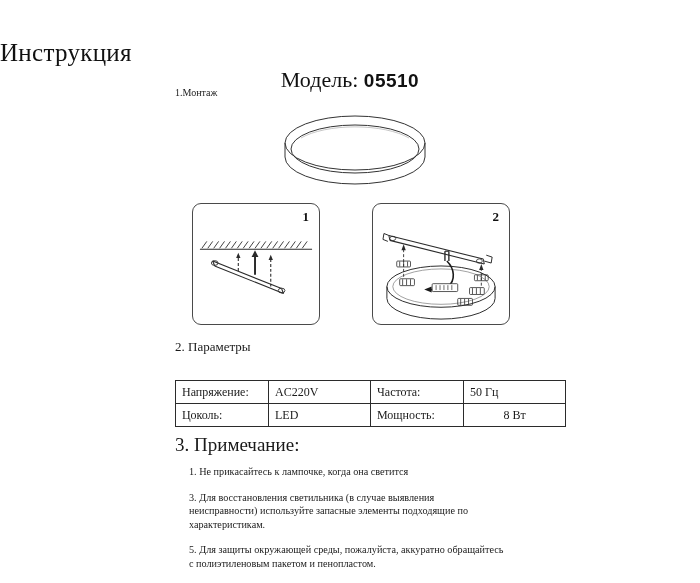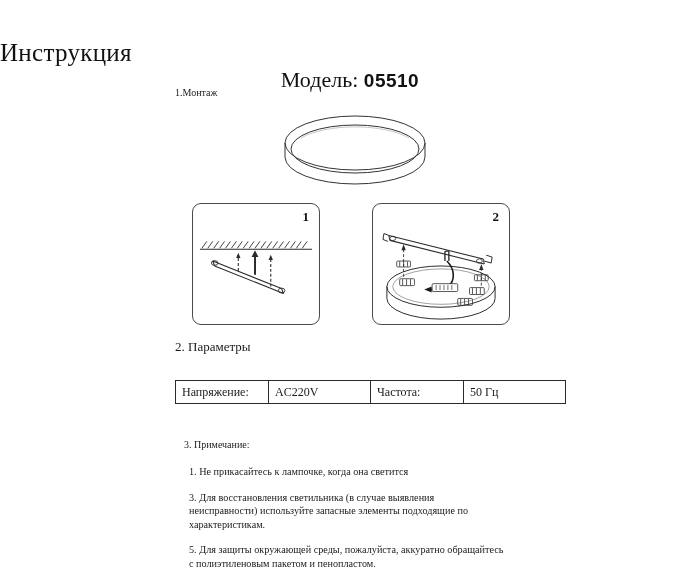--- a/index.html
+++ b/index.html
@@ -46,21 +46,21 @@
   }
 
   .section-heading {
     position: absolute;
     font-size: 10px;
     line-height: 17px;
     color: #1a1a1a;
   }
   #h-montazh { left: 175px; top: 84px; }
   #h-params  { left: 175px; top: 338px; font-size: 13px; text-align: center; }
-  #h-notes   { left: 175px; top: 436px; font-size: 10px; margin-left: 9px; }
+  #h-notes   { left: 175px; top: 436px; font-size: 19px; }
 
   
   #lamp-illustration {
     position: absolute;
     left: 275px;
     top: 105px;
     width: 160px;
     height: 95px;
   }
 
@@ -289,20 +289,26 @@
   <div class="section-heading" id="h-params">2. Параметры</div>
 
   <table id="params-table">
     <tbody>
       <tr>
         <td class="k">Напряжение:</td>
         <td class="v">AC220V</td>
         <td class="k">Частота:</td>
         <td class="v">50 Гц</td>
       </tr>
+      <tr>
+        <td class="k">Цоколь:</td>
+        <td class="v">LED</td>
+        <td class="k">Мощность:</td>
+        <td class="v vc">8 Вт</td>
+      </tr>
     </tbody>
   </table>
 
   <div class="section-heading" id="h-notes">3. Примечание:</div>
 
   <div id="notes-list">
     <p class="note">1. Не прикасайтесь к лампочке, когда она светится</p>
     <p class="note">3. Для восстановления светильника (в случае  выявления неисправности) используйте запасные элементы подходящие по характеристикам.</p>
     <p class="note">5. Для защиты окружающей среды, пожалуйста, аккуратно обращайтесь с полиэтиленовым пакетом и пенопластом.</p>
   </div>

